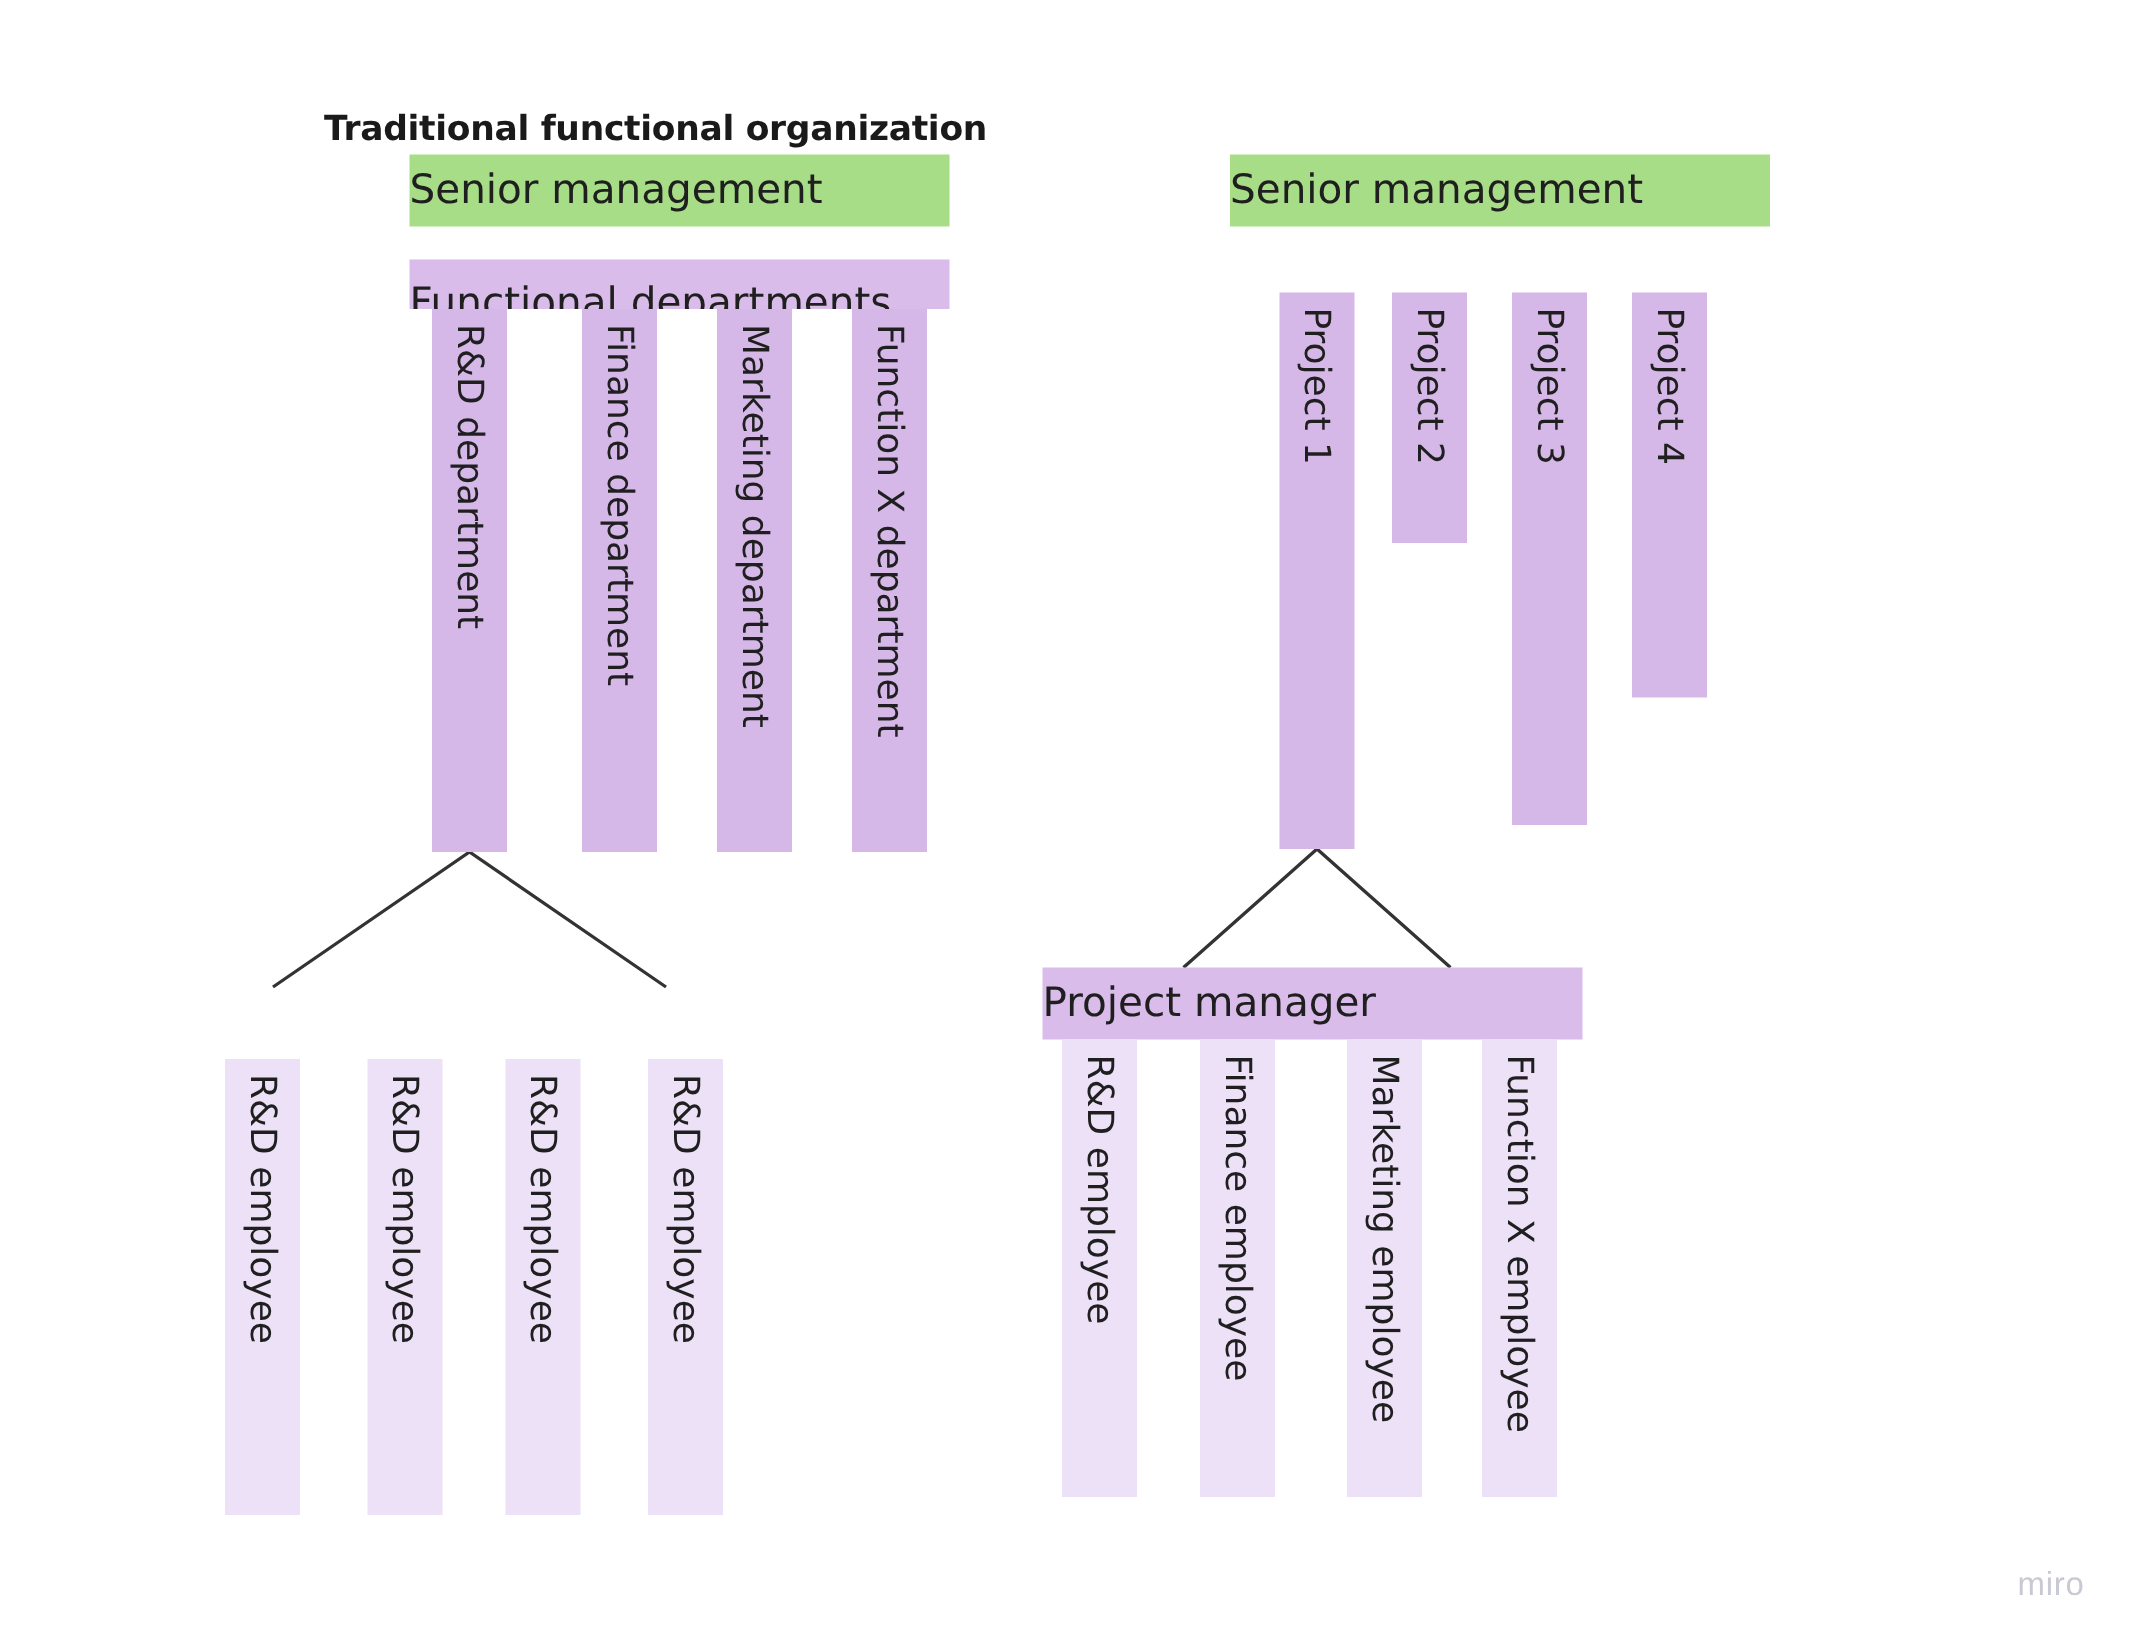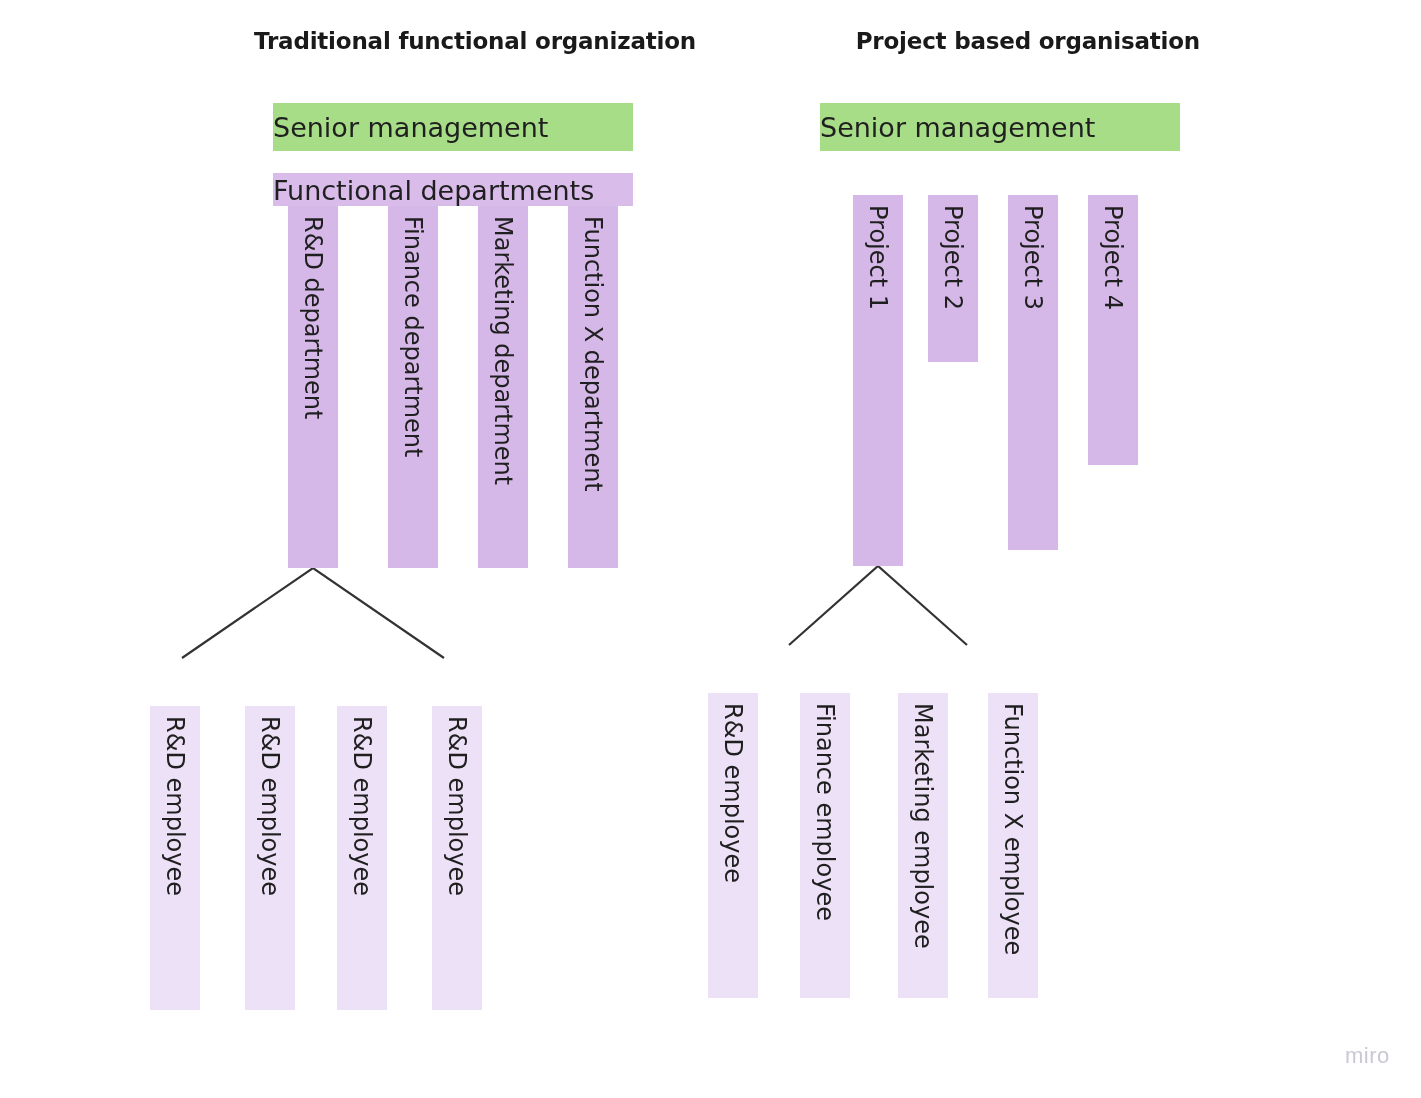--- a/index.html
+++ b/index.html
@@ -22,21 +22,22 @@
 
   
   .panel-title {
     position: absolute;
     font-family: "DejaVu Sans", sans-serif;
     font-weight: bold;
     font-size: 23px;
     letter-spacing: -0.2px;
     color: #1a1a1a;
     white-space: nowrap;
-    text-align: right;
+    text-align: left;
+    margin-top: 45px;
   }
 
   
   .node {
     position: absolute;
     box-sizing: border-box;
     overflow: hidden;
   }
   .node .node-label {
     position: absolute;
@@ -97,21 +98,21 @@
     <polyline points="789,645 878,566 967,645" fill="none" stroke="#333333" stroke-width="2.2"></polyline>
   </svg>
 
   <div class="panel-title" style="left:216px; top:28px; width:480px;">Traditional functional organization</div>
 
   <div class="node bar-h" style="left:273px; top:103px; width:360px; height:48px; background:#a8dd87;">
     <span class="node-label">Senior management</span>
   </div>
 
   <div class="node bar-h" style="left:273px; top:173px; width:360px; height:33px; background:#d9bcea;">
-    <span class="node-label" style="font-size:27px;">Functional departments</span>
+    <span class="node-label" style="font-size:27px;margin-top:12px;">Functional departments</span>
   </div>
 
   <div class="node bar-v" style="left:288px; top:206px; width:50px; height:362px; background:#d5b8e8;">
     <span class="node-label">R&amp;D department</span>
   </div>
   <div class="node bar-v" style="left:388px; top:206px; width:50px; height:362px; background:#d5b8e8;">
     <span class="node-label">Finance department</span>
   </div>
   <div class="node bar-v" style="left:478px; top:206px; width:50px; height:362px; background:#d5b8e8;">
     <span class="node-label">Marketing department</span>
@@ -127,39 +128,41 @@
   <div class="node bar-v" style="left:245px; top:706px; width:50px; height:304px; background:#ede1f7;">
     <span class="node-label">R&amp;D employee</span>
   </div>
   <div class="node bar-v" style="left:337px; top:706px; width:50px; height:304px; background:#ede1f7;">
     <span class="node-label">R&amp;D employee</span>
   </div>
   <div class="node bar-v" style="left:432px; top:706px; width:50px; height:304px; background:#ede1f7;">
     <span class="node-label">R&amp;D employee</span>
   </div>
 
-  <div class="panel-title" style="left:800px; top:28px; width:400px;">Project based organisation</div>
 
   <div class="node bar-h" style="left:820px; top:103px; width:360px; height:48px; background:#a8dd87;">
     <span class="node-label">Senior management</span>
   </div>
 
   <div class="node bar-v" style="left:853px; top:195px; width:50px; height:371px; background:#d5b8e8;">
     <span class="node-label">Project 1</span>
   </div>
   <div class="node bar-v" style="left:928px; top:195px; width:50px; height:167px; background:#d5b8e8;">
     <span class="node-label">Project 2</span>
   </div>
   <div class="node bar-v" style="left:1008px; top:195px; width:50px; height:355px; background:#d5b8e8;">
     <span class="node-label">Project 3</span>
   </div>
   <div class="node bar-v" style="left:1088px; top:195px; width:50px; height:270px; background:#d5b8e8;">
     <span class="node-label">Project 4</span>
   </div>
 
+  <div class="node bar-h" style="left:695px; top:645px; width:360px; height:48px; background:#d9bcea;">
+    <span class="node-label">Project manager</span>
+  </div>
 
   <div class="node bar-v" style="left:708px; top:693px; width:50px; height:305px; background:#ede1f7;">
     <span class="node-label">R&amp;D employee</span>
   </div>
   <div class="node bar-v" style="left:800px; top:693px; width:50px; height:305px; background:#ede1f7;">
     <span class="node-label">Finance employee</span>
   </div>
   <div class="node bar-v" style="left:898px; top:693px; width:50px; height:305px; background:#ede1f7;">
     <span class="node-label">Marketing employee</span>
   </div>

